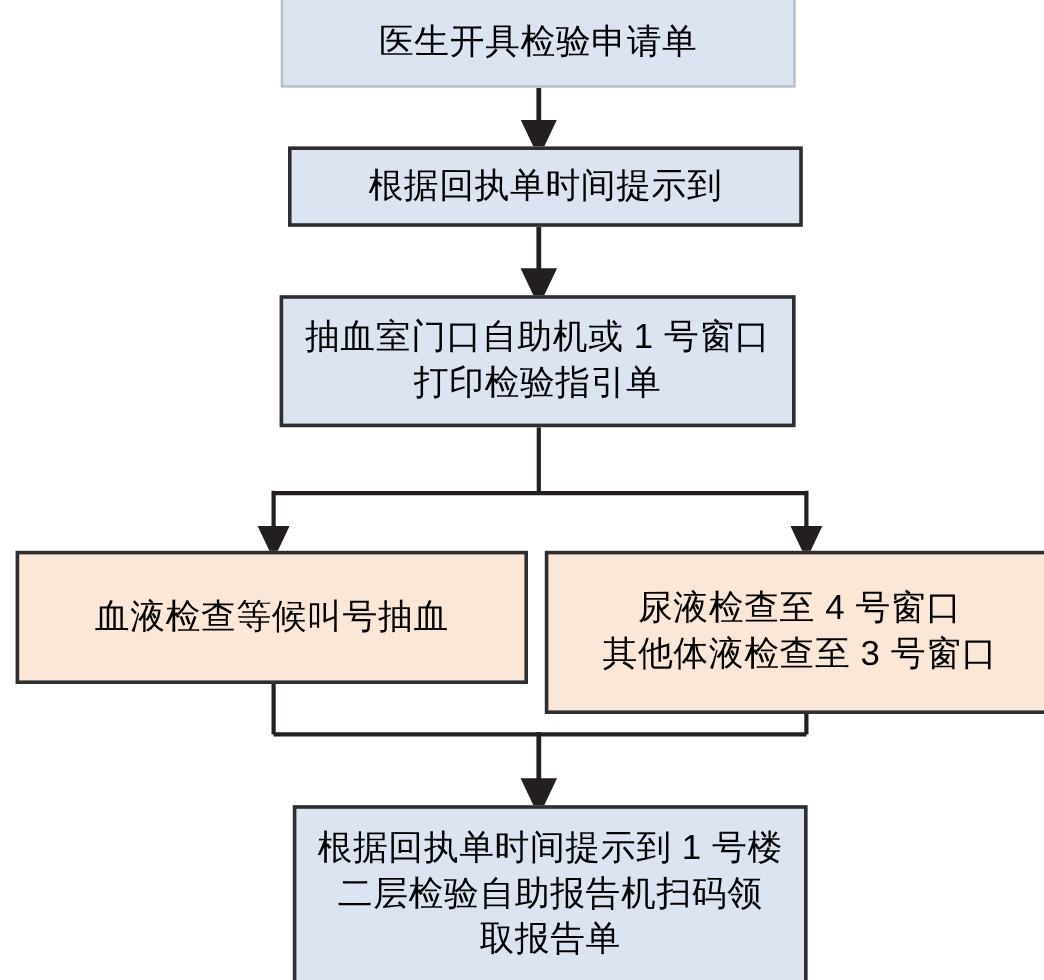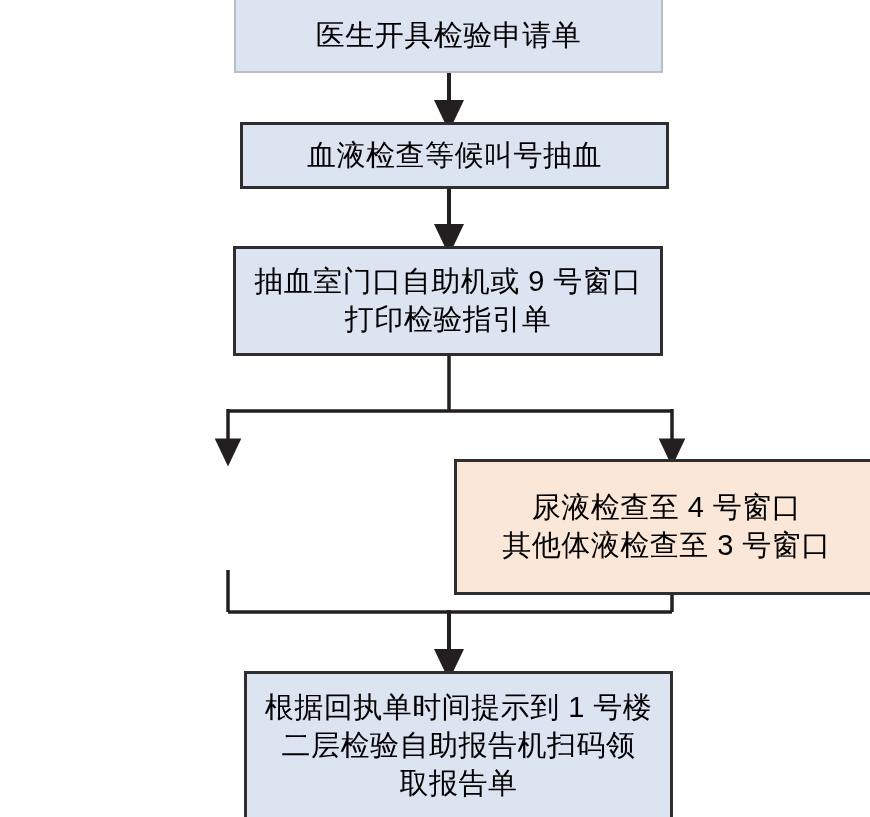--- a/index.html
+++ b/index.html
@@ -99,25 +99,26 @@
     <g>
       <path d="M216,570 L216,612" stroke="#231f20" stroke-width="3.5" fill="none"></path>
       <path d="M660,570 L660,612" stroke="#231f20" stroke-width="3.5" fill="none"></path>
       <path d="M216,612 L660,612" stroke="#231f20" stroke-width="3.5" fill="none"></path>
       <line x1="437" y1="610" x2="437" y2="663" stroke="#231f20" stroke-width="4" marker-end="url(#arrowhead)"></line>
     </g>
   </svg>
 
   <div class="node fill-blue border-grey" id="node-order">医生开具检验申请单</div>
 
-  <div class="node fill-blue border-dark" id="node-payment">血液检查等候叫号抽血</div>
+  <div class="node fill-blue border-dark" id="node-payment">根据回执单时间提示到</div>
 
-  <div class="node fill-blue border-dark" id="node-print">抽血室门口自助机或 9 号窗口
+  <div class="node fill-blue border-dark" id="node-print">抽血室门口自助机或 1 号窗口
 打印检验指引单</div>
 
+  <div class="node fill-peach border-dark" id="node-blood">血液检查等候叫号抽血</div>
 
   <div class="node fill-peach border-dark" id="node-fluids">尿液检查至 4 号窗口
 其他体液检查至 3 号窗口</div>
 
   <div class="node fill-blue border-dark" id="node-report">根据回执单时间提示到 1 号楼
 二层检验自助报告机扫码领
 取报告单</div>
 
 </div>
 

